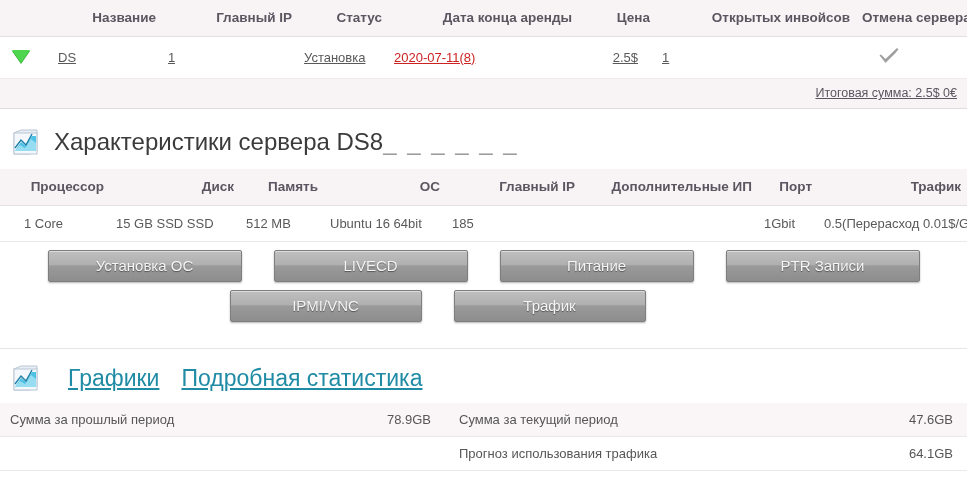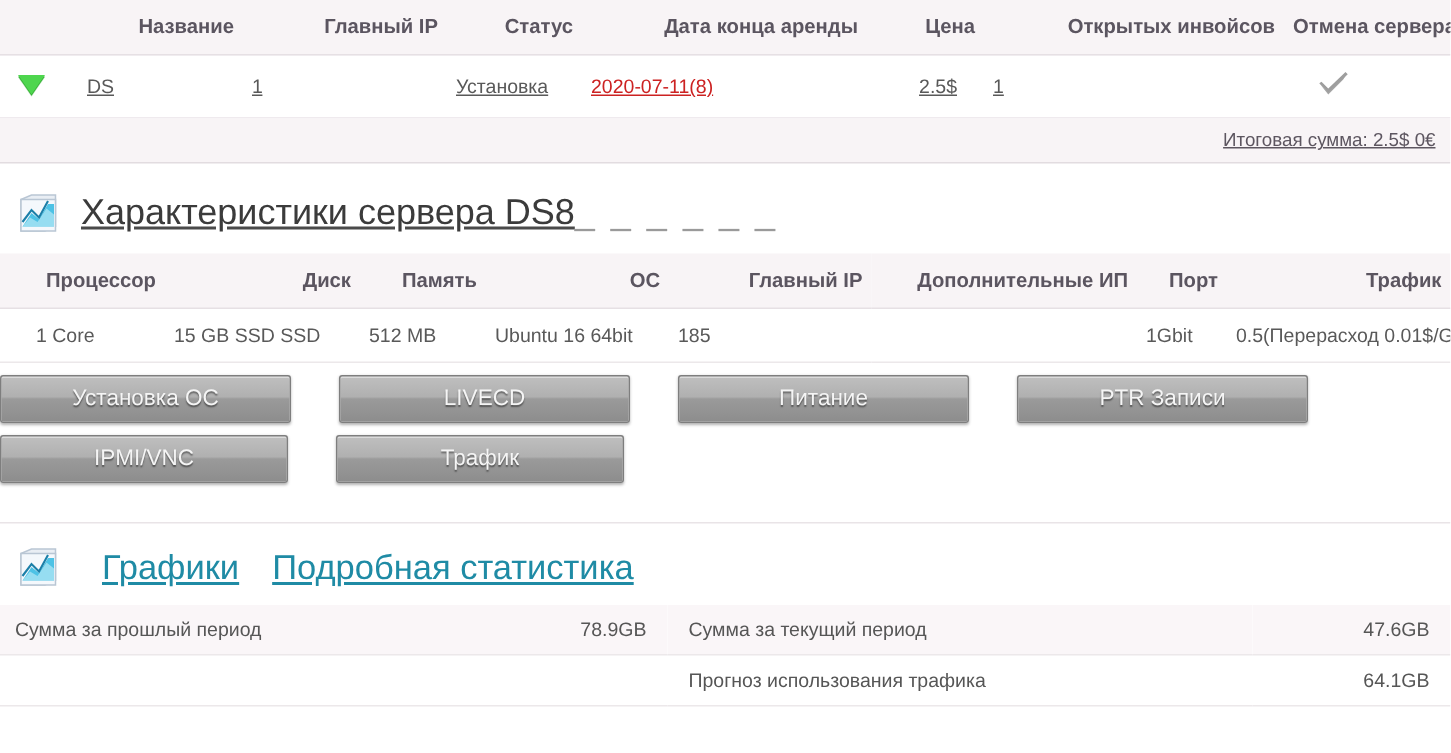--- a/index.html
+++ b/index.html
@@ -60,21 +60,21 @@
   }
   .sec-title .redact{color:#9a9a9a;font-size:24px;letter-spacing:2px;}
   .sec-links{display:flex;align-items:baseline;gap:22px;margin-left:14px;}
   .sec-links a{
     font-size:23px;color:#1f8ba5;text-decoration:underline;
     text-underline-offset:2px;white-space:nowrap;cursor:pointer;
   }
 
   
   .btns{padding:8px 0 6px 0;}
-  .btn-row{display:flex;gap:32px;margin-bottom:8px;}
+  .btn-row{display:flex;justify-content:center;gap:32px;margin-bottom:8px;}
   .btn{
     min-width:172px;padding:6px 10px 7px 10px;
     font-size:15px;color:#f5f5f5;text-align:center;
     background:linear-gradient(to bottom,#bfbfbf 0%,#b0b0b0 45%,#9a9a9a 50%,#8d8d8d 100%);
     border:1px solid #7e7e7e;border-radius:2px;
     box-shadow:0 1px 2px rgba(0,0,0,.30), inset 0 1px 0 rgba(255,255,255,.45);
     text-shadow:0 1px 1px rgba(0,0,0,.45);
     cursor:pointer;user-select:none;
   }
   .btn.w2{min-width:170px;}
@@ -137,21 +137,21 @@
             </svg>
           </span>
         </td>
       </tr>
       <tr class="sum-row">
         <td colspan="8">Итоговая сумма: 2.5$ 0€</td>
       </tr>
     </tbody>
   </table>
 
-  <div class="sec" style="padding-top:18px;padding-bottom:12px;text-decoration:underline;">
+  <div class="sec" style="padding-top:18px;padding-bottom:12px;">
     <span class="sec-ico">
       <svg width="30" height="30" viewBox="0 0 30 30">
         <polygon points="4,6 11,3 27,3 27,24 20,27 4,27" fill="#e9eef4" stroke="#b9c6d4" stroke-width="1"></polygon>
         <rect x="4" y="6" width="23" height="21" fill="#f4f8fc" stroke="#b9c6d4" stroke-width="1"></rect>
         <polygon points="5,24 11,15 16,19 22,9 26,9 26,24" fill="#2fb9e0" opacity="0.85"></polygon>
         <polygon points="5,24 10,18 15,21 21,12 26,16 26,24" fill="#9fe0f2" opacity="0.9"></polygon>
         <polyline points="5,21 11,13 16,18 22,7" fill="none" stroke="#1b7fa8" stroke-width="1.4"></polyline>
       </svg>
     </span>
     <span class="sec-title"><span>Характеристики сервера DS8</span><span class="redact">_ _ _ _ _ _</span></span>

